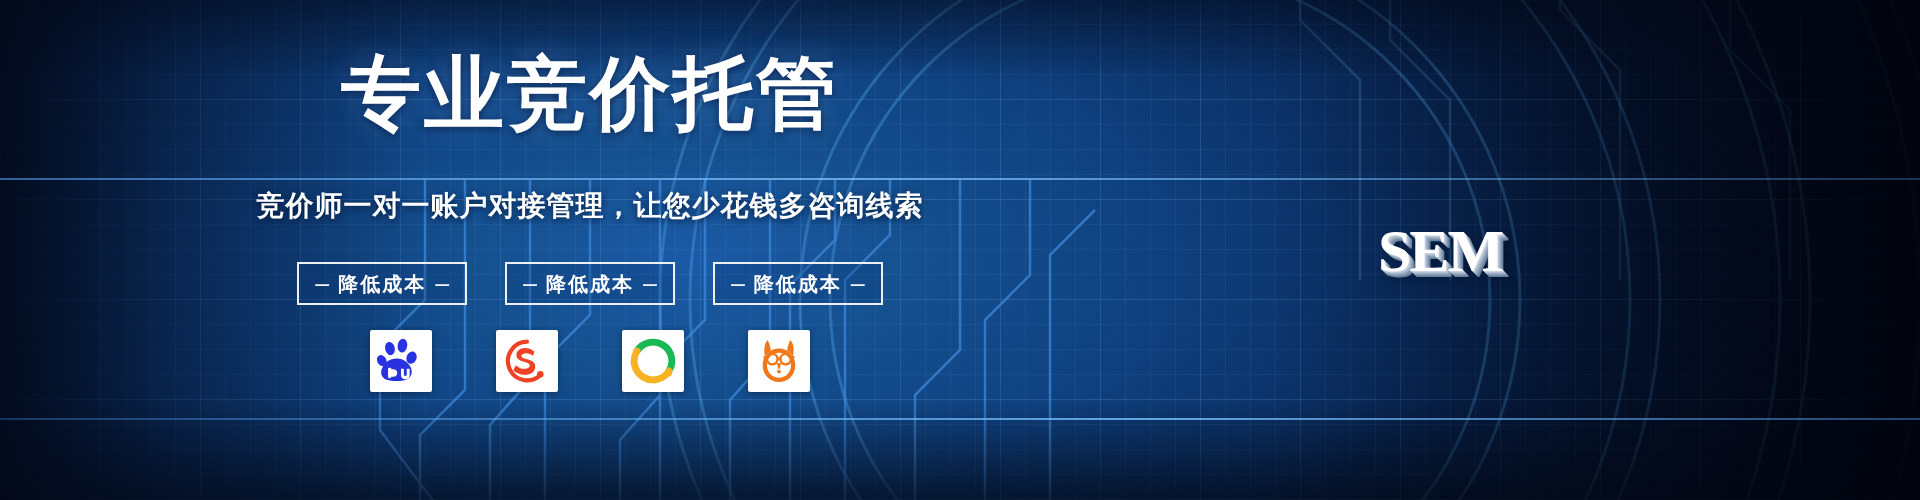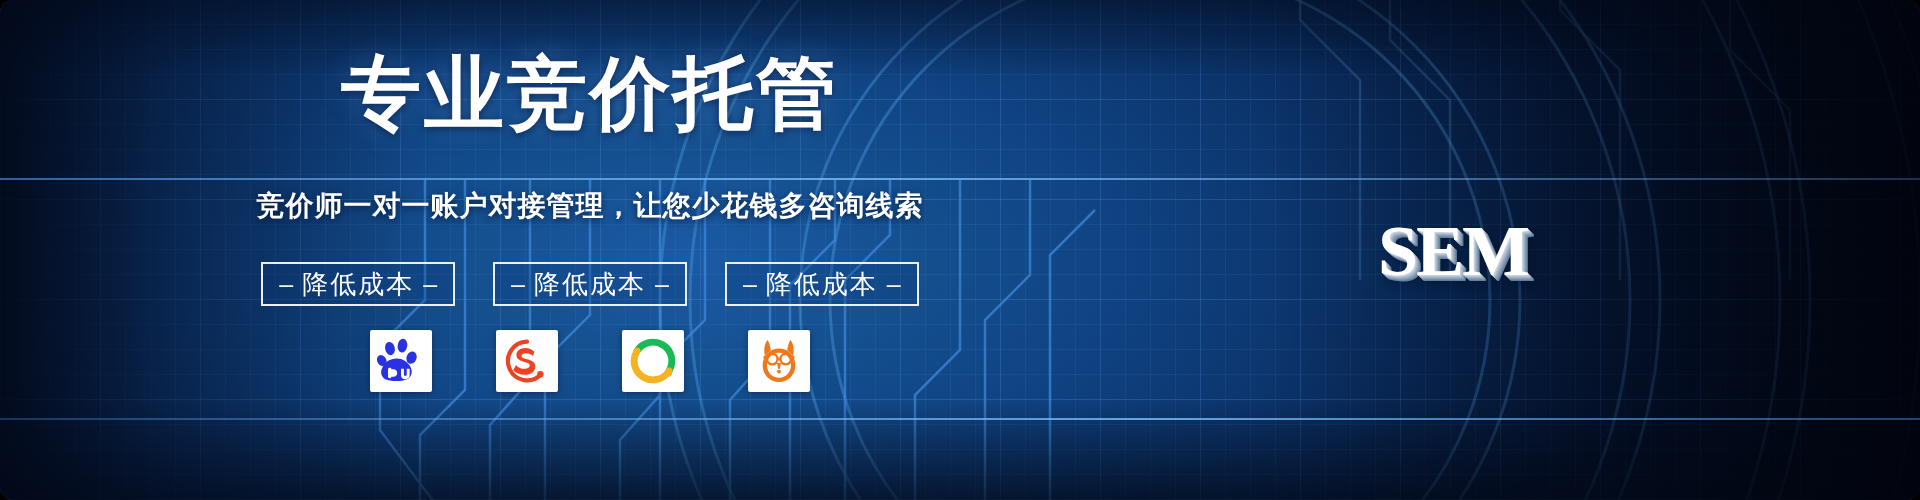--- a/index.html
+++ b/index.html
@@ -1,20 +1,19 @@
 <!DOCTYPE html>
 <html><head>
 <meta charset="utf-8">
 <style>
   html,body{margin:0;padding:0;background:#000;}
   .banner{
     position:relative;width:1920px;height:500px;overflow:hidden;
     font-family:"Liberation Sans","DejaVu Sans",sans-serif;
     background:#404040;
-    border-radius:13px;
   }
 
   
   .bg-base{
     position:absolute;inset:0;
     background:
       radial-gradient(ellipse 62% 120% at 36% 52%, #1b5aa6 0%, #15508f 18%, #0f4180 38%, #0a2d60 62%, #05183a 82%, #020b20 100%);
   }
   .bg-vignette{
     position:absolute;inset:0;
@@ -62,37 +61,37 @@
     position:absolute;left:0;top:262px;width:1180px;
     display:flex;justify-content:center;align-items:center;gap:38px;
   }
   .tag{
     border:2px solid rgba(255,255,255,.92);
     padding:7px 16px;min-width:150px;box-sizing:border-box;
     display:flex;align-items:center;justify-content:center;gap:9px;
     background:rgba(10,55,115,.28);
   }
   .tag-dash{color:#ffffff;font-size:25px;line-height:1;opacity:.95;}
-  .tag-label{color:#ffffff;font-size:26px;line-height:1;font-weight:400;letter-spacing:2px;}
+  .tag-label{color:#ffffff;font-size:20px;line-height:1;font-weight:700;letter-spacing:2px;}
 
   .logos{
     position:absolute;left:0;top:330px;width:1180px;
     display:flex;justify-content:center;align-items:center;gap:64px;
   }
   .logo-box{
     width:62px;height:62px;background:#ffffff;border-radius:2px;
     display:flex;align-items:center;justify-content:center;
     box-shadow:0 1px 6px rgba(0,0,0,.35);
   }
 
   
   .sem-wrap{position:absolute;left:1378px;top:205px;width:260px;height:92px;}
   .sem{
     font-family:"Liberation Serif","DejaVu Serif",serif;
-    font-size:72px;line-height:92px;font-weight:700;color:#ffffff;
+    font-size:60px;line-height:92px;font-weight:700;color:#ffffff;
     letter-spacing:-2px;
     text-shadow:
       1px 1px 0 #c9d4e2, 2px 2px 0 #b4c1d2, 3px 3px 0 #9fb0c4,
       4px 4px 0 #8a9fb6, 5px 5px 0 #768ea8, 6px 6px 0 #63809b,
       7px 7px 10px rgba(0,10,30,.65);
   }
 </style>
 </head>
 <body>
 

